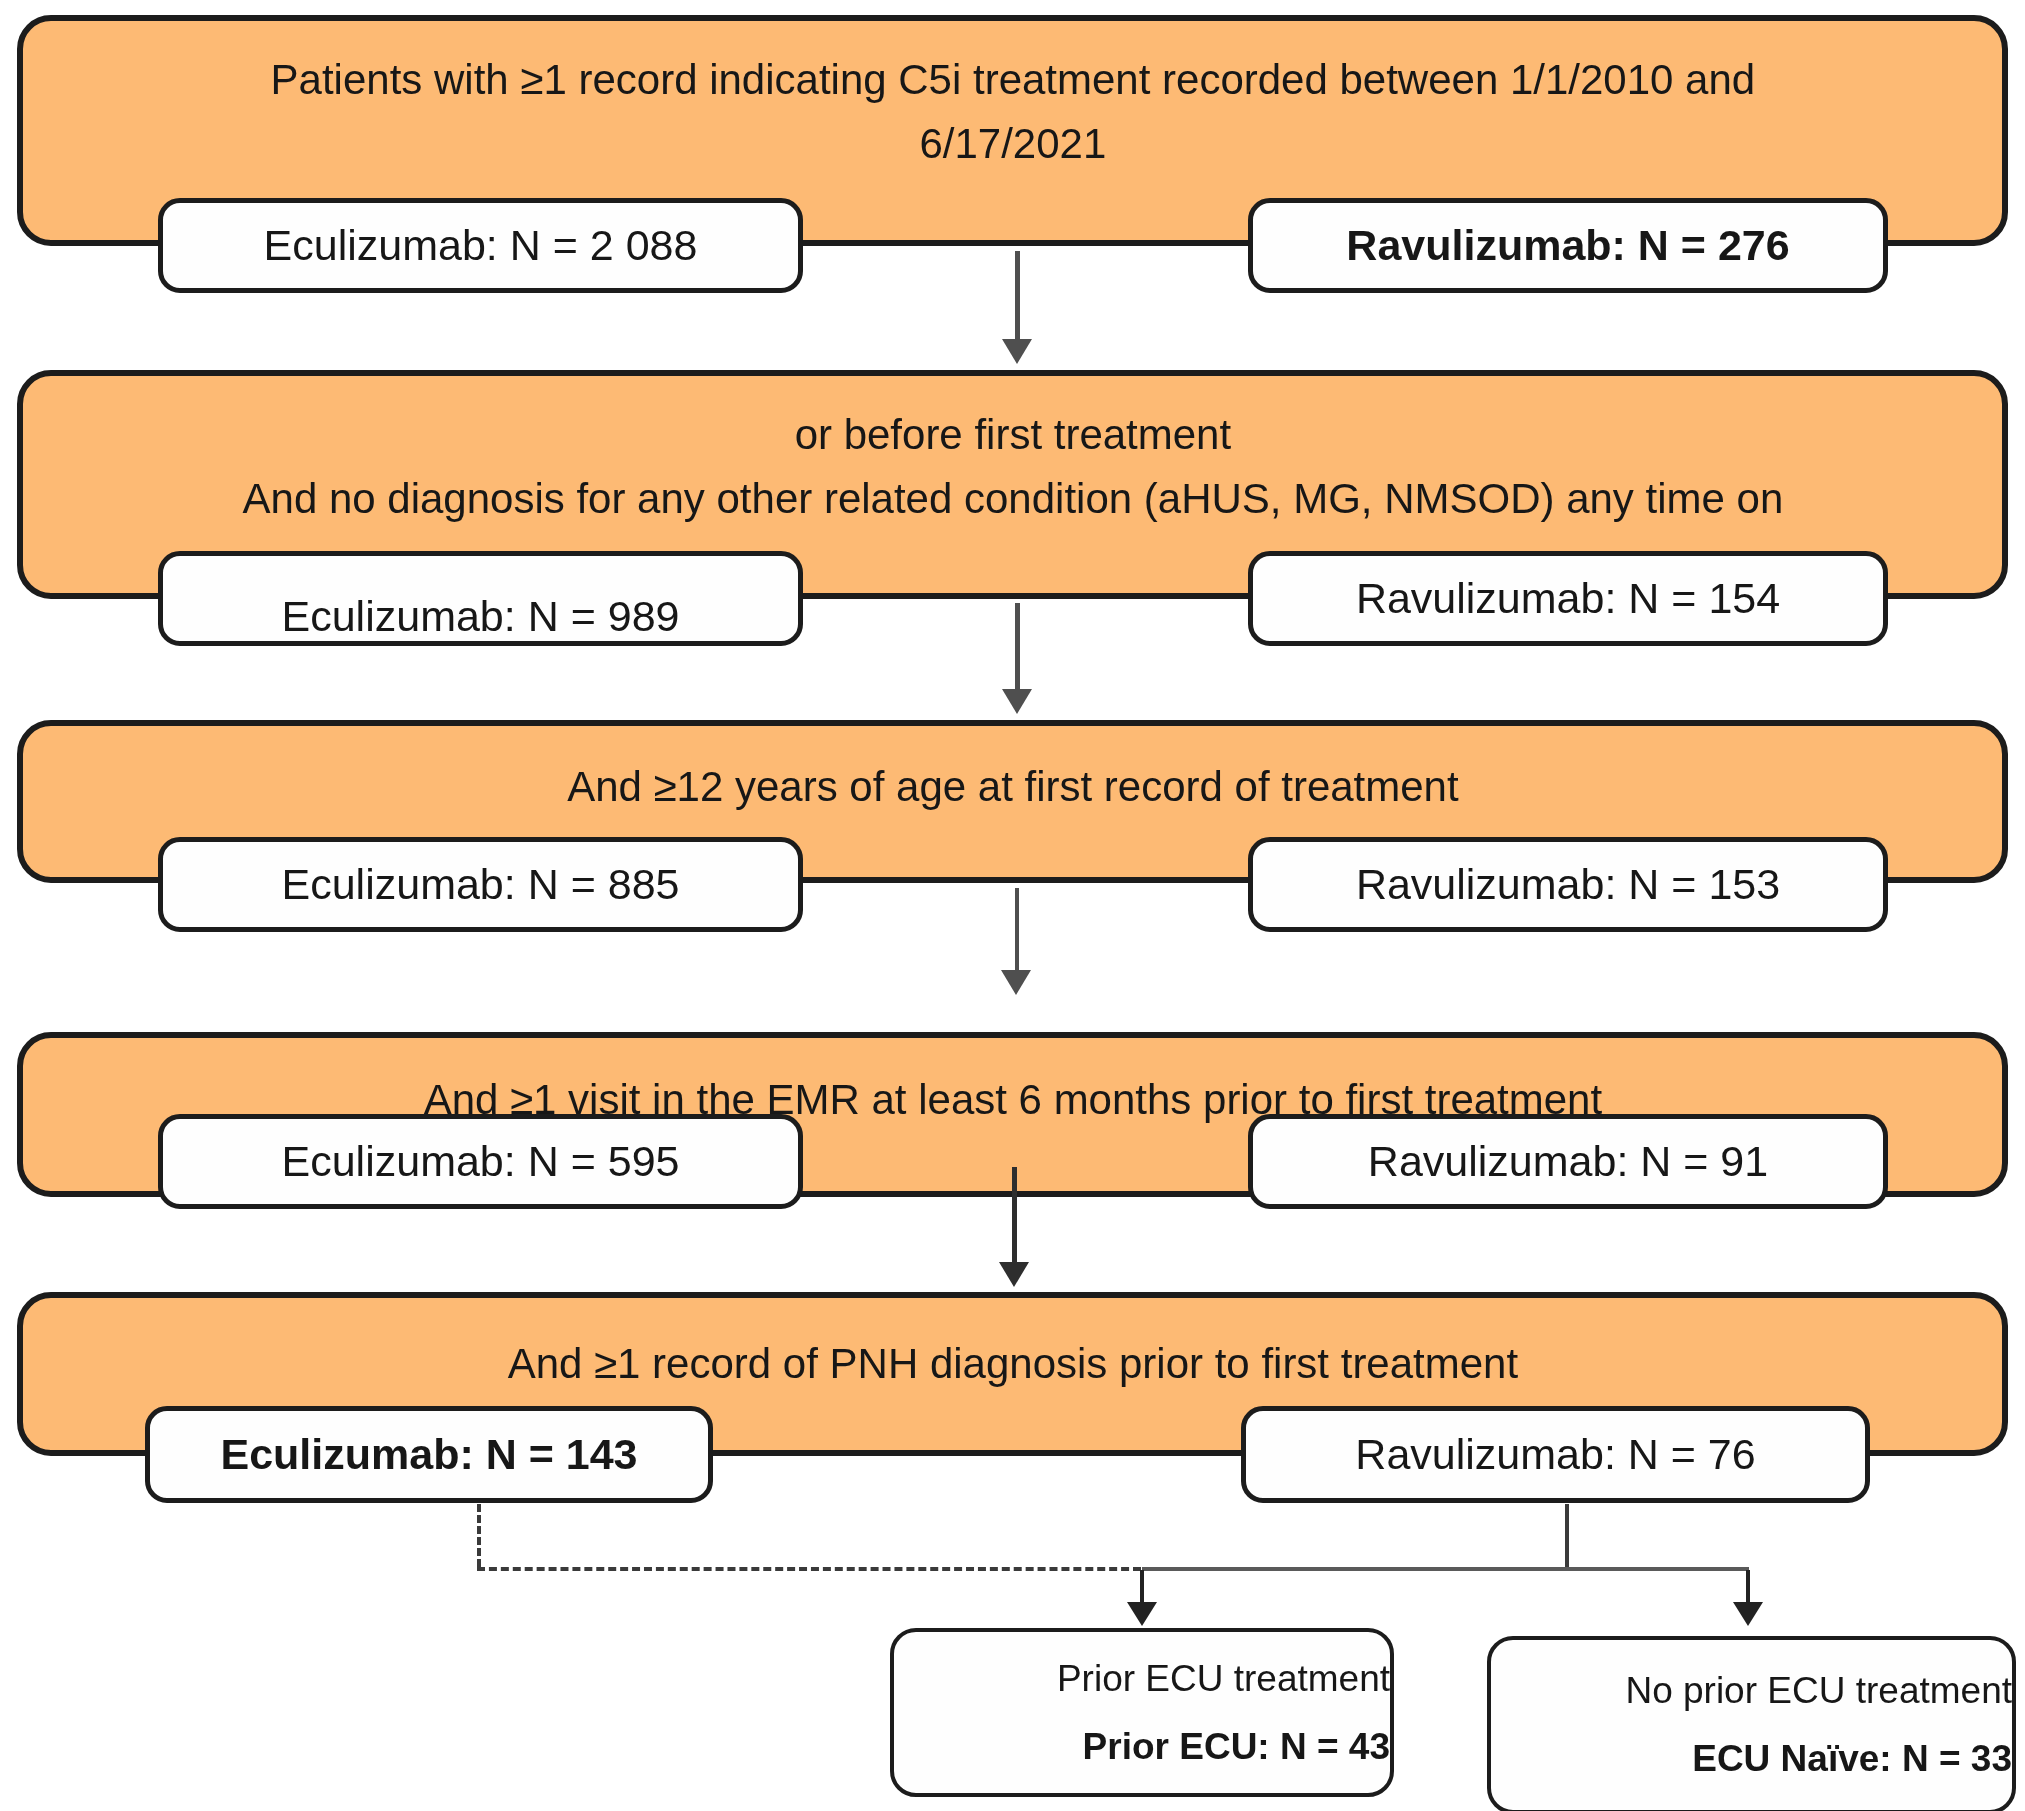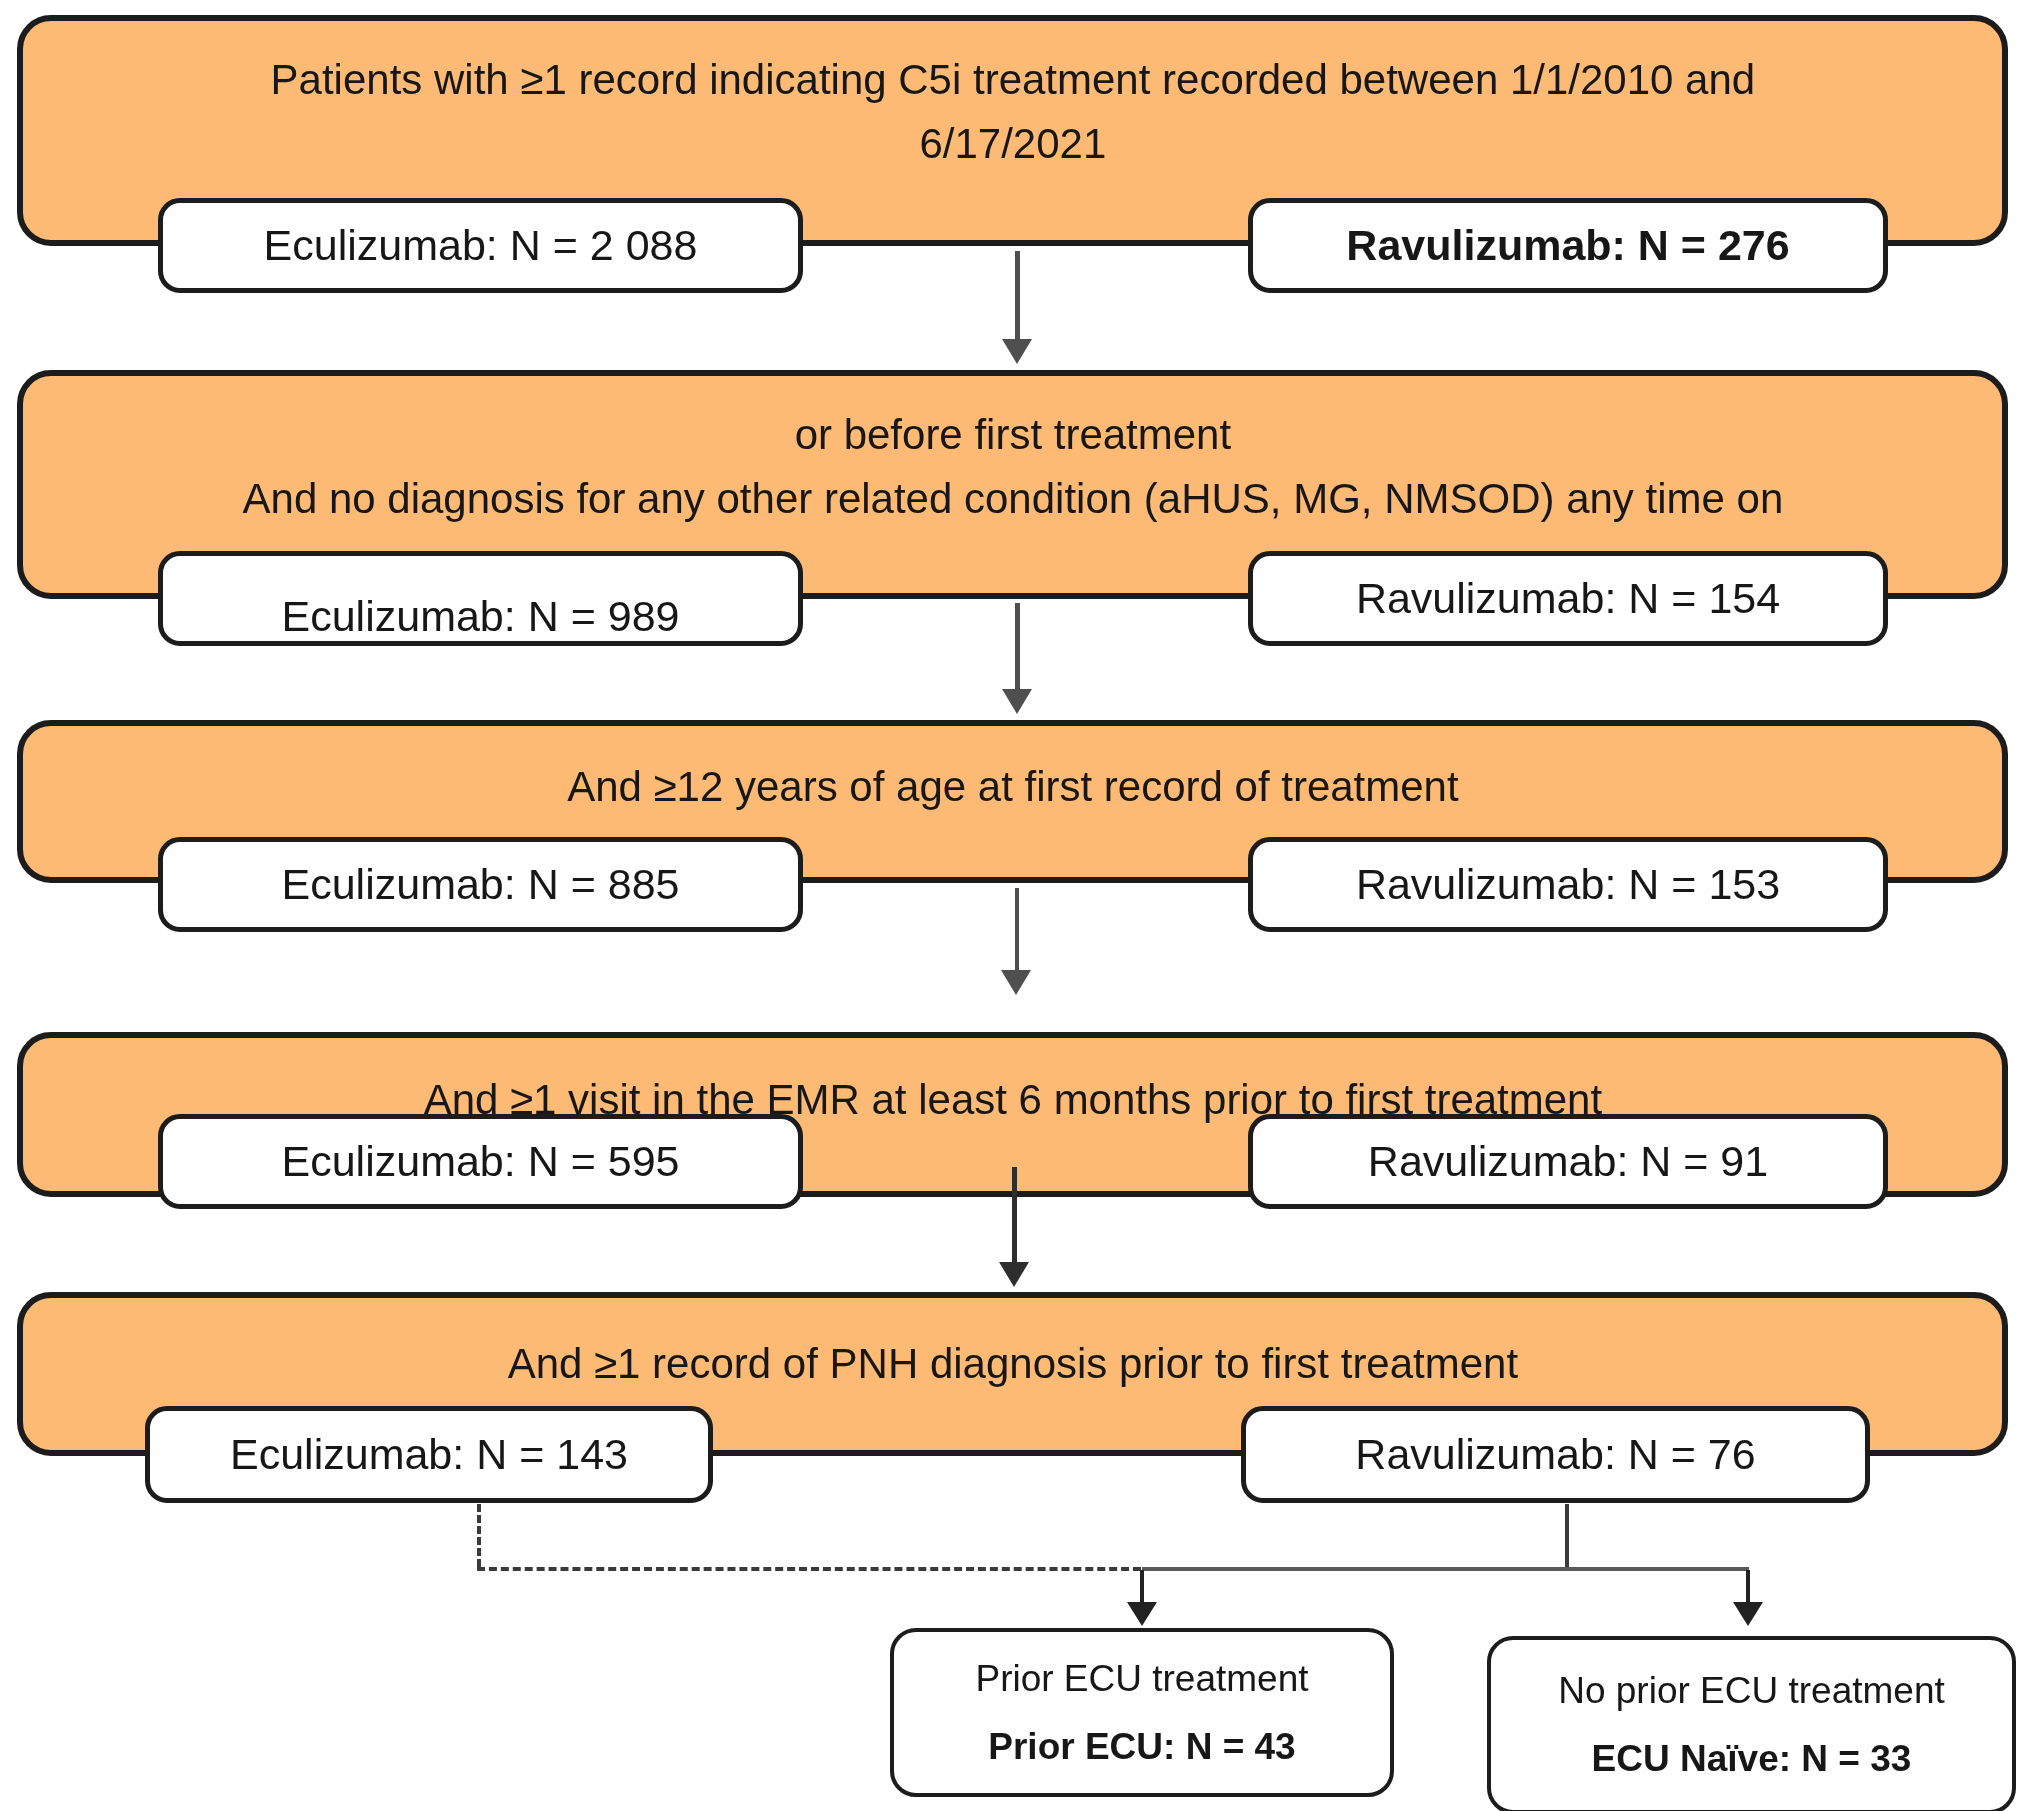--- a/index.html
+++ b/index.html
@@ -20,40 +20,40 @@
     text-align:center;font-size:42px;line-height:64px;
     padding:27px 35px 0 35px;font-weight:400;
   }
   .criteria .line{display:block;}
   .subbox{
     position:absolute;box-sizing:border-box;z-index:2;
     border:5.2px solid #1c1c1c;border-radius:22px;background:#fefefe;
     display:flex;align-items:center;justify-content:center;
     font-size:43px;
   }
-  .subbox.bold{font-weight:400;}
+  .subbox.bold{font-weight:700;}
   .stem{position:absolute;background:#4f4f4f;z-index:3;}
   .head{
     position:absolute;width:0;height:0;z-index:3;
     border-left:15.7px solid transparent;border-right:15.7px solid transparent;
     border-top:25.5px solid #4f4f4f;
   }
   .head.dark{border-top-color:#2e2e2e;}
   .head.black{border-left-width:15px;border-right-width:15px;border-top-width:24px;border-top-color:#222222;}
   .stem.dark{background:#2e2e2e;}
   .stem.black{background:#222222;}
   .dash-v{position:absolute;border-left:4.6px dashed #3a3a3a;z-index:1;}
   .dash-h{position:absolute;border-top:4.6px dashed #3a3a3a;z-index:1;}
   .solid-h{position:absolute;height:4px;background:#5a5a5a;z-index:1;}
   .solid-v{position:absolute;width:3.5px;background:#3a3a3a;z-index:1;}
   .outbox{
     position:absolute;box-sizing:border-box;z-index:2;
     border:4.6px solid #1c1c1c;border-radius:26px;background:#fefefe;
     text-align:center;font-size:37px;line-height:68px;
-    display:flex;flex-direction:column;justify-content:center;
+    display:flex;flex-direction:column;justify-content:center;align-items:flex-end;
   }
   .outbox .l2{font-weight:700;}
 </style>
 </head>
 <body>
 
 <div class="canvas">
 
   <div class="bigbox" style="top:14.5px;height:231px;">
     <div class="criteria">

